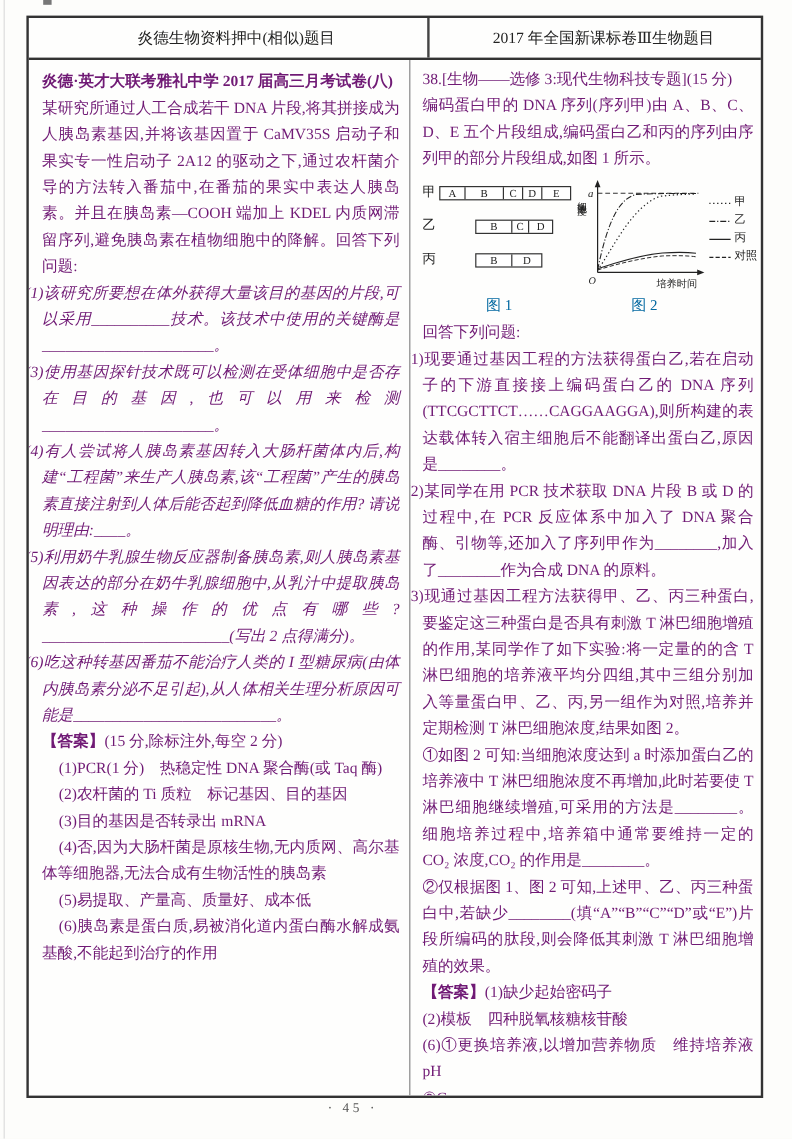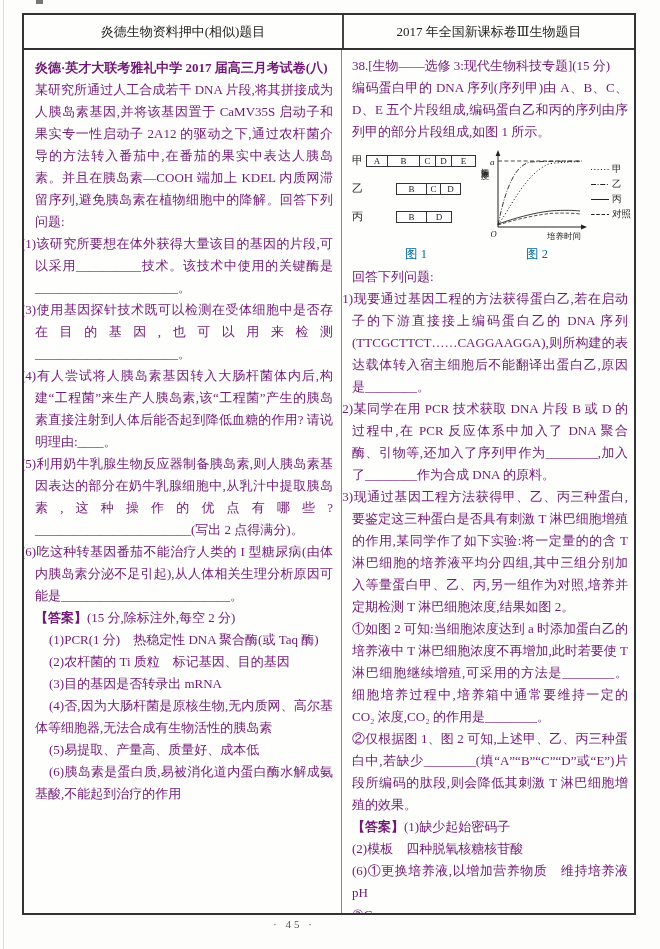--- a/index.html
+++ b/index.html
@@ -5,33 +5,33 @@
   html,body{margin:0;padding:0;}
   body{width:660px;height:949px;background:#f4f4f2;}
   .page{position:relative;width:660px;height:949px;background:#fdfdfb;overflow:hidden;
         font-family:"Liberation Serif","DejaVu Serif",serif;color:#1c1c1c;}
   .scan-edge{position:absolute;left:3px;top:0;width:1px;height:949px;background:#ddd;}
   .scan-mark{position:absolute;left:36px;top:0;width:7px;height:4px;background:#777;}
 
   .doc-table{position:absolute;left:22px;top:13px;width:614px;height:902px;
              border:2px solid #333;box-sizing:border-box;display:flex;flex-direction:column;background:#fefefd;}
   .header-row{display:flex;height:33px;flex:none;border-bottom:2px solid #333;align-items:stretch;}
-  .header-cell{display:flex;align-items:center;justify-content:center;font-size:13px;color:#222;}
+  .header-cell{display:flex;align-items:center;justify-content:center;font-size:13px;color:#222;padding-left:14px;}
   .header-cell.hl{width:318px;flex:none;border-right:2px solid #444;}
   .header-cell.hr{flex:1;}
 
   .body-row{flex:1;display:flex;overflow:hidden;}
   .col{box-sizing:border-box;overflow:hidden;}
   .col-left{width:318px;flex:none;border-right:1.5px solid #888;padding:7px 8px 0 11px;}
   .col-right{flex:1;padding:5px 6px 0 10px;}
 
   p.t{margin:0;font-size:13px;line-height:22px;text-align:justify;color:#701a75;}
   .bold{font-weight:bold;}
   .indent{margin-left:14px;}
-  .hang{margin-left:28px;text-indent:-14px;}
+  .hang{margin-left:28px;text-indent:-14px;font-style:italic;}
   .indent-r{margin-left:15px;}
   .hang-r{margin-left:29px;text-indent:-14px;}
   .sub-block{margin-left:29px;}
   .ans{text-indent:14px;}
   .ans-head{margin-top:9px;}
   .mt{margin-top:2px;}
 
   
   .figure{margin:5px 0 3px 0;}
   .figs{display:flex;align-items:flex-start;}

